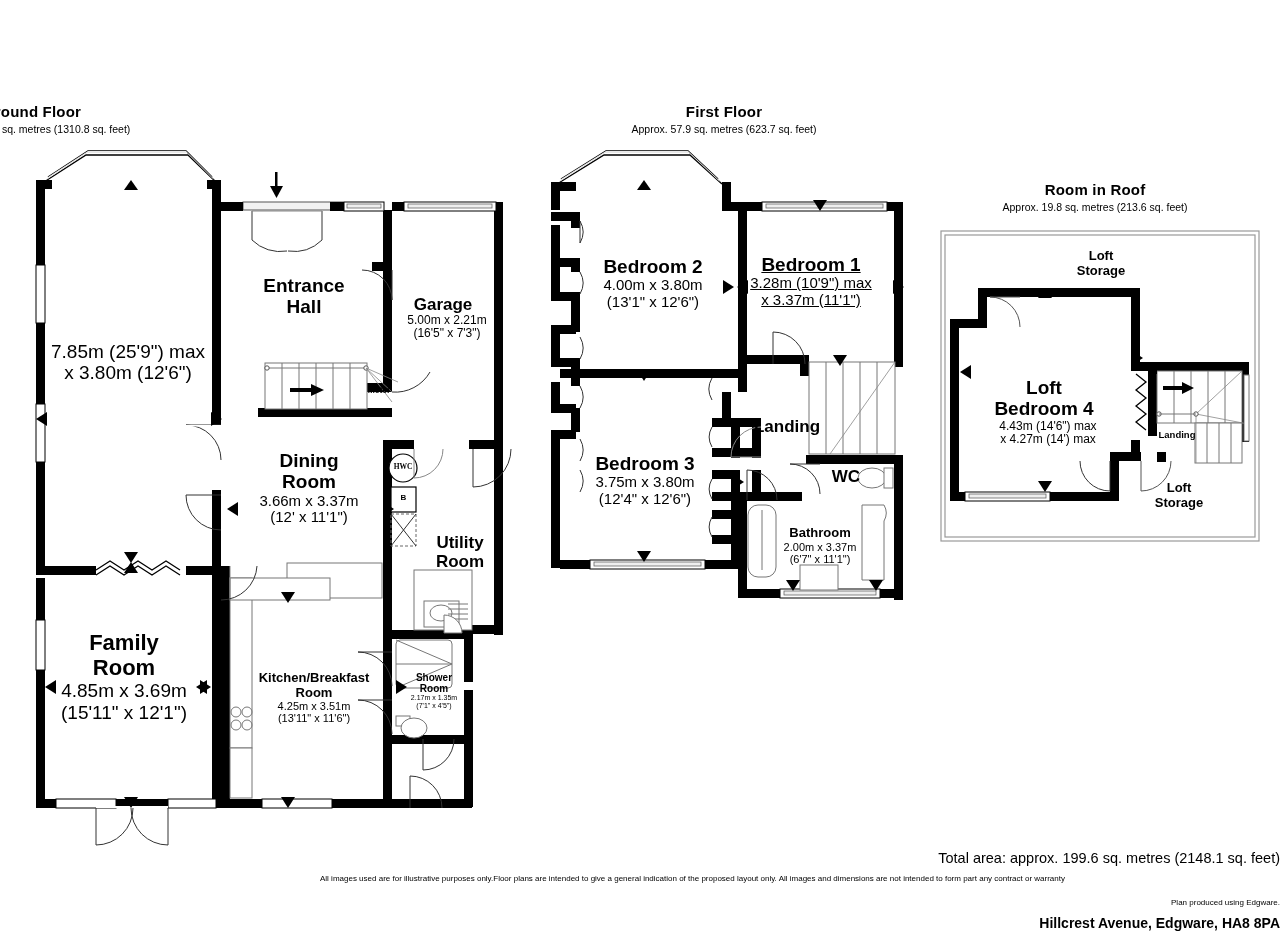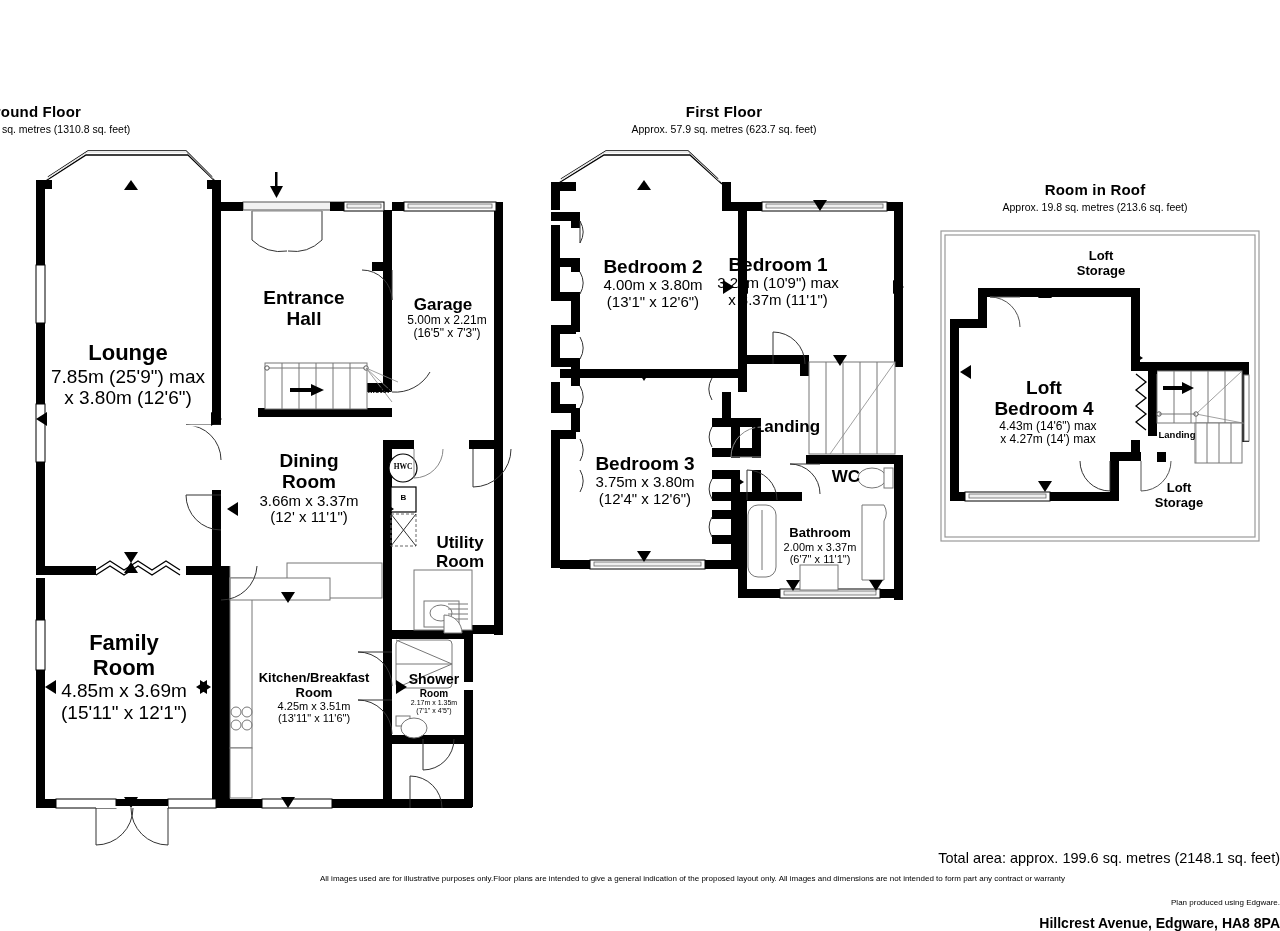--- a/index.html
+++ b/index.html
@@ -568,26 +568,25 @@
     <g fill="#000">
       <path d="M1038,298 L1052,298 L1045,288 Z"></path>
       <path d="M1038,481 L1052,481 L1045,492 Z"></path>
       <path d="M1132,351 L1143,358 L1132,365 Z"></path>
       <path d="M971,365 L960,372 L971,379 Z"></path>
     </g>
   </g>
 </svg>
 
 <div class="lbl" style="left:18px;top:341px;width:220px;">
-  <div class="rn">Lounge</div>
   <div class="rd">7.85m (25'9") max</div>
   <div class="rd">x 3.80m (12'6")</div>
 </div>
 
-<div class="lbl" style="left:232px;top:287px;width:144px;">
+<div class="lbl" style="left:232px;top:275px;width:144px;">
   <div class="rn-l">Entrance</div>
   <div class="rn-l">Hall</div>
 </div>
 
 <div class="lbl" style="left:383px;top:295px;width:120px;">
   <div class="rn-m">Garage</div>
   <div class="rd-m">5.00m x 2.21m</div>
   <div class="rd-m">(16'5" x 7'3")</div>
 </div>
 
@@ -622,33 +621,33 @@
 </div>
 
 <div class="lbl" style="left:248px;top:671px;width:132px;">
   <div class="rn-s">Kitchen/Breakfast</div>
   <div class="rn-s">Room</div>
   <div class="rd-s">4.25m x 3.51m</div>
   <div class="rd-s">(13'11" x 11'6")</div>
 </div>
 
 <div class="lbl" style="left:396px;top:672px;width:76px;">
-  <div class="rn-xs" style="font-size:14px;">Shower</div>
+  <div class="rn-xs" style="font-size:10px;">Shower</div>
   <div class="rn-xs" style="font-size:10px;">Room</div>
   <div class="rd-xs">2.17m x 1.35m</div>
   <div class="rd-xs">(7'1" x 4'5")</div>
 </div>
 
 <div class="lbl" style="left:583px;top:256px;width:140px;">
   <div class="rn-l">Bedroom 2</div>
   <div class="rd-l">4.00m x 3.80m</div>
   <div class="rd-l">(13'1" x 12'6")</div>
 </div>
 
-<div class="lbl" style="left:703px;top:254px;width:150px;">
+<div class="lbl" style="left:736px;top:254px;width:150px;text-decoration:underline;">
   <div class="rn-l">Bedroom 1</div>
   <div class="rd-l">3.28m (10'9") max</div>
   <div class="rd-l">x 3.37m (11'1")</div>
 </div>
 
 <div class="lbl" style="left:575px;top:453px;width:140px;">
   <div class="rn-l">Bedroom 3</div>
   <div class="rd-l">3.75m x 3.80m</div>
   <div class="rd-l">(12'4" x 12'6")</div>
 </div>

